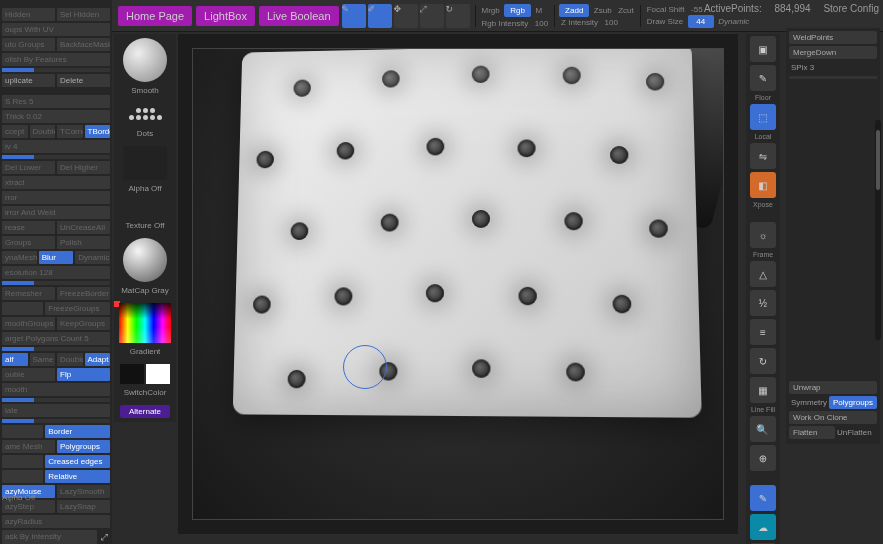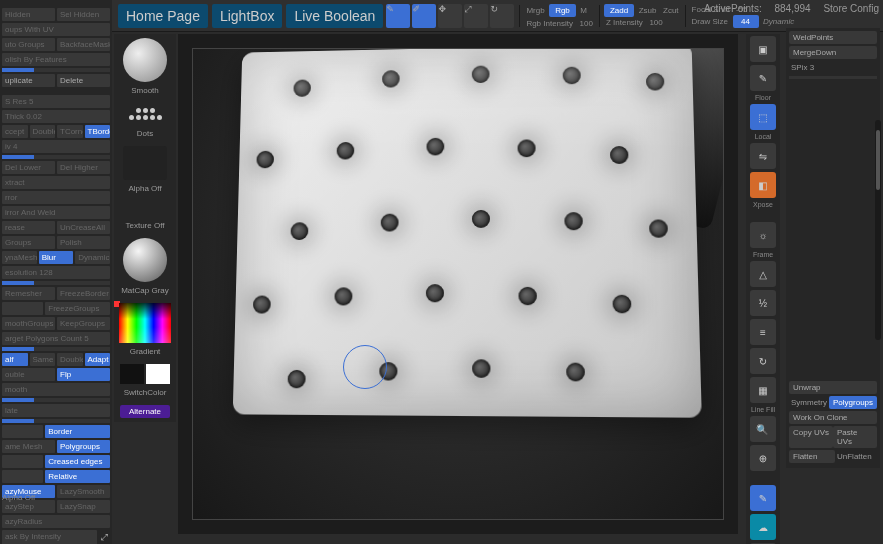--- a/index.html
+++ b/index.html
@@ -1,21 +1,21 @@
 <!DOCTYPE html>
 <html><head>
 <meta charset="utf-8">
 <style>
   * { margin: 0; padding: 0; box-sizing: border-box; font-family: Arial, sans-serif; }
   body { background: #2b2b2b; color: #aaa; font-size: 9px; width: 883px; height: 544px; overflow: hidden; position: relative; }
   
   
   .topbar { height: 32px; background: #2f2f2f; display: flex; align-items: center; padding: 0 4px; border-bottom: 1px solid #1a1a1a; position: absolute; left: 112px; right: 0; top: 0; }
   .coord-label { position: absolute; left: 0; top: 0; padding: 2px 4px; color: #888; font-size: 8px; }
-  .topbar .btn { background: #0c4a6e; color: #ccc; padding: 4px 8px; margin: 0 2px; border-radius: 2px; cursor: pointer; font-size: 14px; }
+  .topbar .btn { background: #a21caf; color: #ccc; padding: 4px 8px; margin: 0 2px; border-radius: 2px; cursor: pointer; font-size: 11px; }
   .topbar .iconbtn { width: 24px; height: 24px; background: #3a3a3a; margin: 0 1px; border-radius: 2px; display: inline-block; cursor: pointer; position: relative; }
   .topbar .iconbtn.blue { background: #3b6fd4; }
   .topbar .sep { width: 1px; height: 22px; background: #1a1a1a; margin: 0 4px; }
   .topbar .lbl { color: #888; margin: 0 2px; font-size: 8px; }
   .topbar .field { background: #3b6fd4; color: #fff; padding: 2px 6px; border-radius: 2px; font-size: 8px; min-width: 26px; display: inline-block; text-align: center; }
   .topbar-right { position: absolute; right: 4px; top: 3px; text-align: right; font-size: 10px; color: #999; line-height: 12px; }
   .topbar-right .itm { display: inline-block; margin-left: 10px; }
   
   
   .leftbar { position: absolute; left: 0; top: 0; width: 112px; height: 544px; background: #262626; padding: 8px 2px 2px 2px; overflow: hidden; }
@@ -355,22 +355,18 @@
   <div class="lbl">SPix 3</div>
   <div class="sld" style="height:3px;background:#333;margin:2px 0"></div>
   <div class="spacer"></div>
   <div class="btn">Unwrap</div>
   <div class="row2">
     <div class="lbl">Symmetry</div>
     <div class="btn blue">Polygroups</div>
   </div>
   <div class="btn">Work On Clone</div>
   <div class="row2">
-    <div class="btn">Copy UVs</div>
-    <div class="btn">Paste UVs</div>
-  </div>
-  <div class="row2">
     <div class="btn">Flatten</div>
     <div class="lbl">UnFlatten</div>
   </div>
 </div>
 
 <div class="scroll-ind"></div>
 
 </body></html>

